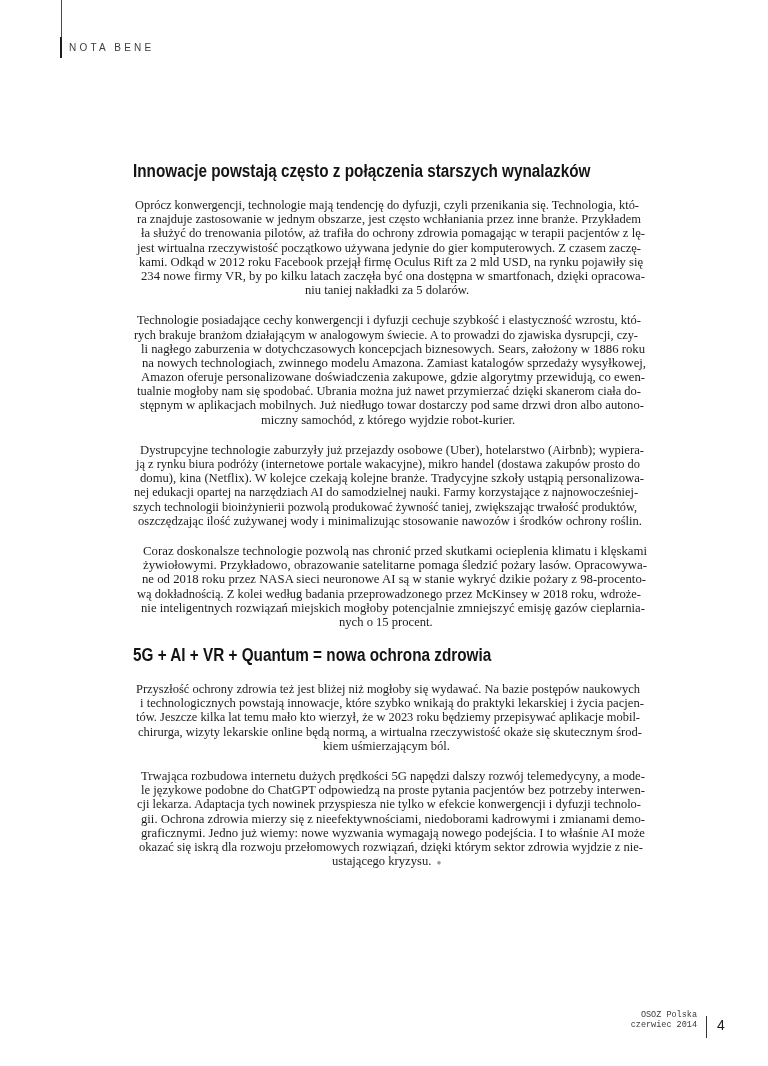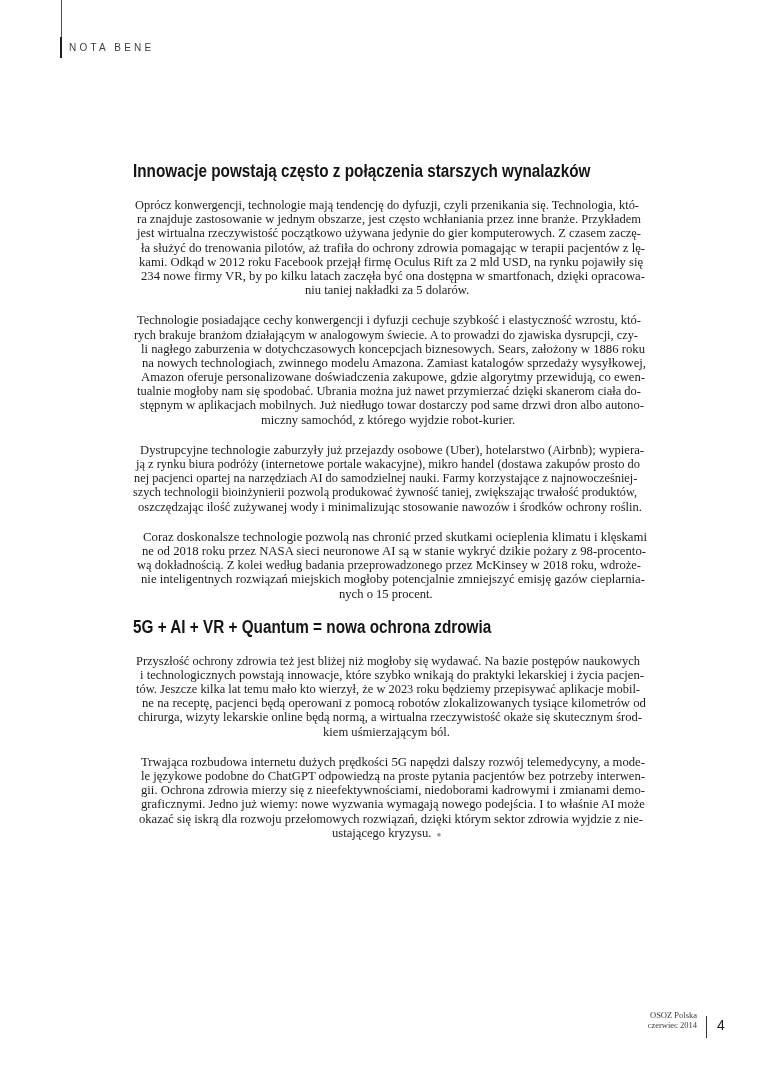--- a/index.html
+++ b/index.html
@@ -60,21 +60,21 @@
   }
   .end-dot {
     color: var(--end-mark, #9b9b9b);
     font-size: 8px;
     margin-left: 5px;
   }
   
   .footer-mag {
     position: absolute; right: 71px; top: 1011px;
     text-align: right;
-    font-family: Liberation Serif, serif;
+    font-family: Liberation Mono, monospace;
     font-size: 8.5px; line-height: 9.5px;
     color: var(--footer-text, #3a3a3a);
   }
   .footer-divider {
     position: absolute; left: 706px; top: 1016px;
     width: 1px; height: 22px; background: #333333;
   }
   .footer-page {
     position: absolute; left: 711px; top: 1017px;
     width: 20px; text-align: center;
@@ -91,64 +91,66 @@
   <div class="kicker-rule-thin"></div>
   <div class="kicker-rule-thick"></div>
   <div class="kicker">NOTA BENE</div>
 
   <main class="article">
       <section class="section">
         <h2 class="section-heading"><span class="hfit">Innowacje powstają często z połączenia starszych wynalazków</span></h2>
         <div class="para">
           <div class="line"><span class="ltext" style="transform: scaleX(1.0088);">Oprócz konwergencji, technologie mają tendencję do dyfuzji, czyli przenikania się. Technologia, któ-</span></div>
           <div class="line"><span class="ltext" style="transform: scaleX(1.018);">ra znajduje zastosowanie w jednym obszarze, jest często wchłaniania przez inne branże. Przykładem</span></div>
+          <div class="line"><span class="ltext" style="transform: scaleX(1.0325);">ła służyć do trenowania pilotów, aż trafiła do ochrony zdrowia pomagając w terapii pacjentów z lę-</span></div>
           <div class="line"><span class="ltext" style="transform: scaleX(1.018);">jest wirtualna rzeczywistość początkowo używana jedynie do gier komputerowych. Z czasem zaczę-</span></div>
-          <div class="line"><span class="ltext" style="transform: scaleX(1.0325);">ła służyć do trenowania pilotów, aż trafiła do ochrony zdrowia pomagając w terapii pacjentów z lę-</span></div>
           <div class="line"><span class="ltext" style="transform: scaleX(1.0256);">kami. Odkąd w 2012 roku Facebook przejął firmę Oculus Rift za 2 mld USD, na rynku pojawiły się</span></div>
           <div class="line"><span class="ltext" style="transform: scaleX(1.0333);">234 nowe firmy VR, by po kilku latach zaczęła być ona dostępna w smartfonach, dzięki opracowa-</span></div>
           <div class="line last"><span class="ltext" style="transform: scaleX(1.0242);">niu taniej nakładki za 5 dolarów.</span></div>
         </div>
         <div class="para">
           <div class="line"><span class="ltext" style="transform: scaleX(1.0174);">Technologie posiadające cechy konwergencji i dyfuzji cechuje szybkość i elastyczność wzrostu, któ-</span></div>
           <div class="line"><span class="ltext" style="transform: scaleX(1.0047);">rych brakuje branżom działającym w analogowym świecie. A to prowadzi do zjawiska dysrupcji, czy-</span></div>
           <div class="line"><span class="ltext" style="transform: scaleX(1.0329);">li nagłego zaburzenia w dotychczasowych koncepcjach biznesowych. Sears, założony w 1886 roku</span></div>
           <div class="line"><span class="ltext" style="transform: scaleX(1.035);">na nowych technologiach, zwinnego modelu Amazona. Zamiast katalogów sprzedaży wysyłkowej,</span></div>
           <div class="line"><span class="ltext" style="transform: scaleX(1.0315);">Amazon oferuje personalizowane doświadczenia zakupowe, gdzie algorytmy przewidują, co ewen-</span></div>
           <div class="line"><span class="ltext" style="transform: scaleX(1.0151);">tualnie mogłoby nam się spodobać. Ubrania można już nawet przymierzać dzięki skanerom ciała do-</span></div>
           <div class="line"><span class="ltext" style="transform: scaleX(1.0292);">stępnym w aplikacjach mobilnych. Już niedługo towar dostarczy pod same drzwi dron albo autono-</span></div>
           <div class="line last"><span class="ltext" style="transform: scaleX(1.0242);">miczny samochód, z którego wyjdzie robot-kurier.</span></div>
         </div>
         <div class="para">
           <div class="line"><span class="ltext" style="transform: scaleX(1.0293);">Dystrupcyjne technologie zaburzyły już przejazdy osobowe (Uber), hotelarstwo (Airbnb); wypiera-</span></div>
           <div class="line"><span class="ltext" style="transform: scaleX(1.0109);">ją z rynku biura podróży (internetowe portale wakacyjne), mikro handel (dostawa zakupów prosto do</span></div>
-          <div class="line"><span class="ltext" style="transform: scaleX(1.0021);">nej pacjenci opartej na narzędziach AI do samodzielnej nauki. Farmy korzystające z najnowocześniej-</span></div>
+          <div class="line"><span class="ltext" style="transform: scaleX(1.0302);">domu), kina (Netflix). W kolejce czekają kolejne branże. Tradycyjne szkoły ustąpią personalizowa-</span></div>
+          <div class="line"><span class="ltext" style="transform: scaleX(1.0021);">nej edukacji opartej na narzędziach AI do samodzielnej nauki. Farmy korzystające z najnowocześniej-</span></div>
           <div class="line"><span class="ltext" style="transform: scaleX(0.9955);">szych technologii bioinżynierii pozwolą produkować żywność taniej, zwiększając trwałość produktów,</span></div>
           <div class="line last"><span class="ltext" style="transform: scaleX(1.0207);">oszczędzając ilość zużywanej wody i minimalizując stosowanie nawozów i środków ochrony roślin.</span></div>
         </div>
         <div class="para">
           <div class="line"><span class="ltext" style="transform: scaleX(1.0416);">Coraz doskonalsze technologie pozwolą nas chronić przed skutkami ocieplenia klimatu i klęskami</span></div>
+          <div class="line"><span class="ltext" style="transform: scaleX(1.0419);">żywiołowymi. Przykładowo, obrazowanie satelitarne pomaga śledzić pożary lasów. Opracowywa-</span></div>
           <div class="line"><span class="ltext" style="transform: scaleX(1.0365);">ne od 2018 roku przez NASA sieci neuronowe AI są w stanie wykryć dzikie pożary z 98-procento-</span></div>
           <div class="line"><span class="ltext" style="transform: scaleX(1.0151);">wą dokładnością. Z kolei według badania przeprowadzonego przez McKinsey w 2018 roku, wdroże-</span></div>
           <div class="line"><span class="ltext" style="transform: scaleX(1.0343);">nie inteligentnych rozwiązań miejskich mogłoby potencjalnie zmniejszyć emisję gazów cieplarnia-</span></div>
           <div class="line last"><span class="ltext" style="transform: scaleX(1.0242);">nych o 15 procent.</span></div>
         </div>
       </section>
       <section class="section">
         <h2 class="section-heading"><span class="hfit">5G + AI + VR + Quantum = nowa ochrona zdrowia</span></h2>
         <div class="para">
           <div class="line"><span class="ltext" style="transform: scaleX(1.0137);">Przyszłość ochrony zdrowia też jest bliżej niż mogłoby się wydawać. Na bazie postępów naukowych</span></div>
           <div class="line"><span class="ltext" style="transform: scaleX(1.0286);">i technologicznych powstają innowacje, które szybko wnikają do praktyki lekarskiej i życia pacjen-</span></div>
           <div class="line"><span class="ltext" style="transform: scaleX(1.0105);">tów. Jeszcze kilka lat temu mało kto wierzył, że w 2023 roku będziemy przepisywać aplikacje mobil-</span></div>
-          <div class="line"><span class="ltext" style="transform: scaleX(1.0358);">ne na receptę, pacjenci będą operowani z pomocą robotów zlokalizowanych tysiące kilometrów od</span></div>
           <div class="line"><span class="ltext" style="transform: scaleX(1.0198);">chirurga, wizyty lekarskie online będą normą, a wirtualna rzeczywistość okaże się skutecznym środ-</span></div>
           <div class="line last"><span class="ltext" style="transform: scaleX(1.0242);">kiem uśmierzającym ból.</span></div>
         </div>
         <div class="para">
           <div class="line"><span class="ltext" style="transform: scaleX(1.0333);">Trwająca rozbudowa internetu dużych prędkości 5G napędzi dalszy rozwój telemedycyny, a mode-</span></div>
           <div class="line"><span class="ltext" style="transform: scaleX(1.0312);">le językowe podobne do ChatGPT odpowiedzą na proste pytania pacjentów bez potrzeby interwen-</span></div>
+          <div class="line"><span class="ltext" style="transform: scaleX(1.0142);">cji lekarza. Adaptacja tych nowinek przyspiesza nie tylko w efekcie konwergencji i dyfuzji technolo-</span></div>
           <div class="line"><span class="ltext" style="transform: scaleX(1.0314);">gii. Ochrona zdrowia mierzy się z nieefektywnościami, niedoborami kadrowymi i zmianami demo-</span></div>
           <div class="line"><span class="ltext" style="transform: scaleX(1.0314);">graficznymi. Jedno już wiemy: nowe wyzwania wymagają nowego podejścia. I to właśnie AI może</span></div>
           <div class="line"><span class="ltext" style="transform: scaleX(1.0236);">okazać się iskrą dla rozwoju przełomowych rozwiązań, dzięki którym sektor zdrowia wyjdzie z nie-</span></div>
           <div class="line last"><span class="ltext" style="transform: scaleX(1.0242);">ustającego kryzysu.<span class="end-dot">●</span></span></div>
         </div>
       </section>
     </main>
 
   <div class="footer-mag">
     <div>OSOZ Polska</div>

